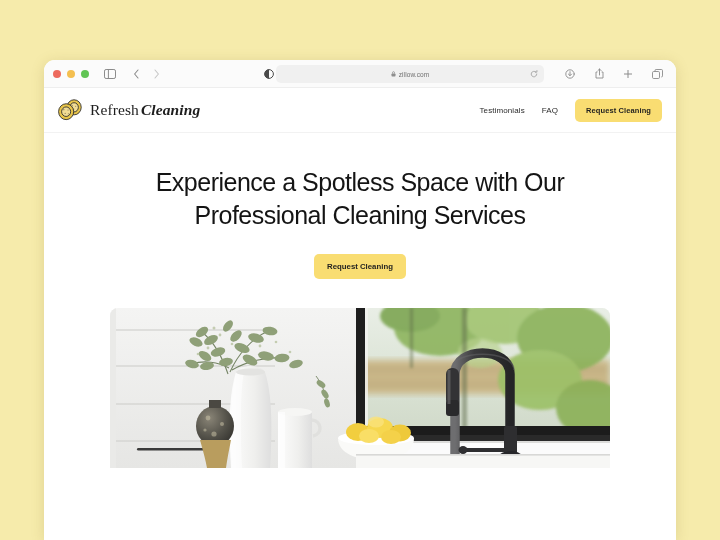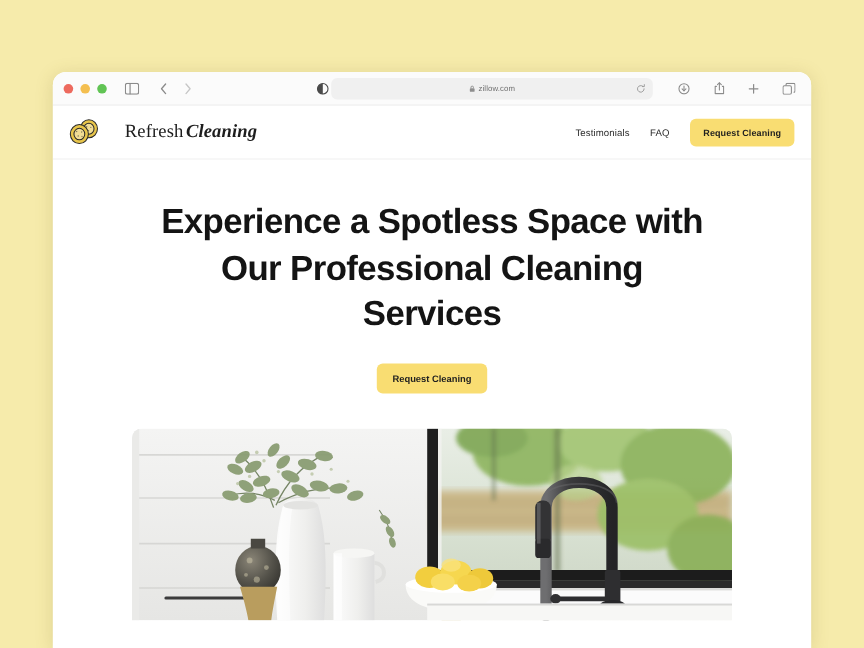--- a/index.html
+++ b/index.html
@@ -77,21 +77,21 @@
 
   
   #site-header{
     height:45px;
     display:flex; align-items:center;
     justify-content:space-between;
     padding:0 14px 0 13px;
     border-bottom:1px solid #f2f2f2;
     background:#fff;
   }
-  #brand{ display:flex; align-items:center; gap:20px; }
+  #brand{ display:flex; align-items:center; gap:6px; }
   #logo-mark{ width:27px; height:25px; display:block; }
   #brand-name{
     font-size:15.5px; color:#1d1d1d;
     font-family:"Liberation Serif", serif;
     letter-spacing:.1px;
     white-space:nowrap;
   }
   #brand-name .word-two{
     font-style:italic; font-weight:bold;
     font-family:"Liberation Serif", serif;
@@ -114,22 +114,22 @@
     letter-spacing:.1px; white-space:nowrap;
     cursor:pointer;
   }
 
   
   #hero{
     padding-top:33px;
     text-align:center;
   }
   #hero-title{
-    font-size:29px; line-height:1.33;
-    font-weight:bold; color:#141414;
+    font-size:25px; line-height:1.33;
+    font-weight:normal; color:#141414;
     letter-spacing:-.5px;
     max-width:470px; margin:0 auto;text-align:center;
   }
   #hero-subtitle{
     margin:19px auto 0;
     max-width:490px;
     font-size:11.2px; line-height:1.62;
     color:#3c3c3c;
     letter-spacing:.05px;
   }

